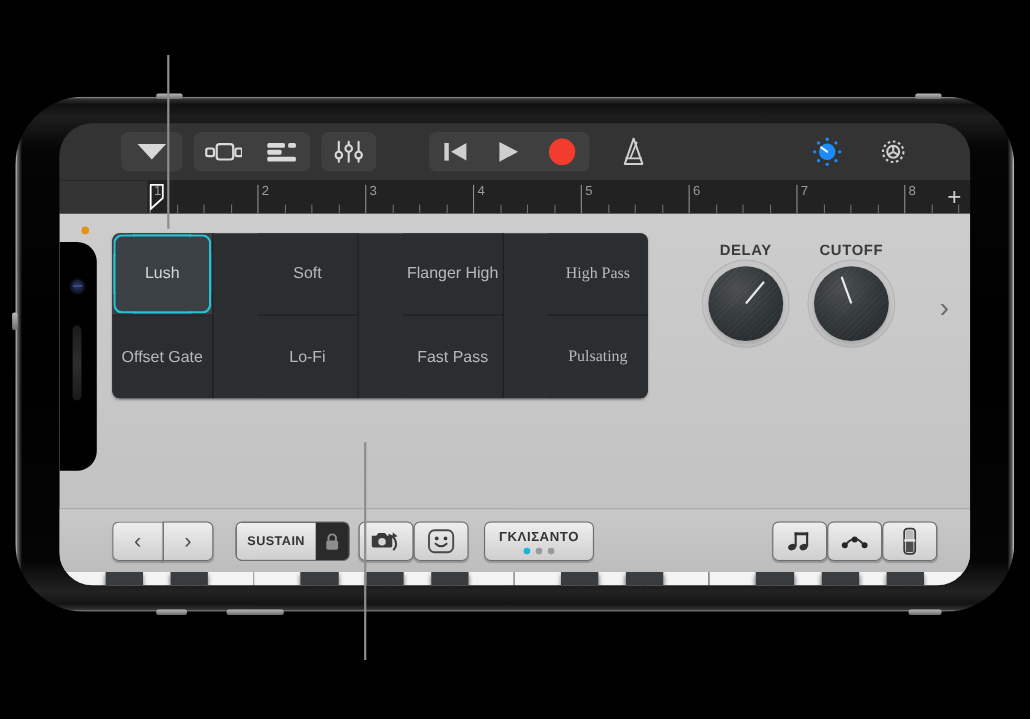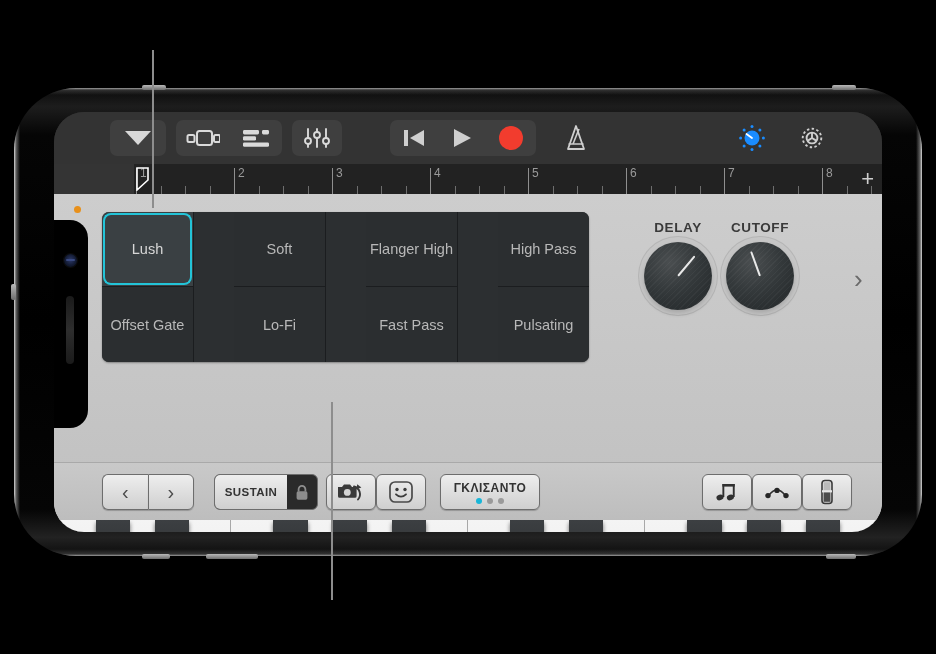--- a/index.html
+++ b/index.html
@@ -74,21 +74,21 @@
     background:linear-gradient(180deg,#cdcdcd 0%,#c7c7c7 45%,#c0c0c0 100%);z-index:10;}
   #orange-dot{position:absolute;left:20px;top:12px;width:7px;height:7px;border-radius:50%;background:#e8901a;}
 
   
   #preset-panel{position:absolute;left:48px;top:18px;width:487px;height:150px;background:#2c2f31;
     border-radius:7px;overflow:hidden;box-shadow:0 1px 2px rgba(0,0,0,.35);}
   .preset-row{display:flex;height:75px;gap:40px;}
   .preset-cell{flex:1;display:flex;align-items:center;justify-content:center;position:relative;
     color:#b8b8b8;font-size:14.5px;cursor:pointer;background:#2b2e30;
     border-right:1px solid #1b1d1f;border-bottom:1px solid #1b1d1f;}
-  .preset-cell:last-child{border-right:none;}
+  .preset-cell:last-child{border-right:none;font-family:Liberation Serif, serif;}
   .preset-row:last-child .preset-cell{border-bottom:none;}
   .preset-cell.selected{background:#3a4043;color:#d7d7d7;}
   .sel-frame{position:absolute;left:1px;top:1px;right:1px;bottom:1px;border-radius:8px;pointer-events:none;}
   .sel-frame i{position:absolute;width:18px;height:18px;border:2px solid #23c4d8;}
   .sel-frame i.tl{left:0;top:0;border-right:none;border-bottom:none;border-top-left-radius:8px;}
   .sel-frame i.tr{right:0;top:0;border-left:none;border-bottom:none;border-top-right-radius:8px;}
   .sel-frame i.bl{left:0;bottom:0;border-right:none;border-top:none;border-bottom-left-radius:8px;}
   .sel-frame i.br{right:0;bottom:0;border-left:none;border-top:none;border-bottom-right-radius:8px;}
   .sel-edge{position:absolute;left:18px;right:18px;height:2px;background:#23c4d8;}
   .sel-edge.t{top:0;} .sel-edge.b{bottom:0;}
@@ -99,21 +99,21 @@
   .knob-wrap{position:absolute;text-align:center;}
   .knob-label{font-size:13.5px;font-weight:bold;color:#3a3a3a;letter-spacing:.6px;margin-bottom:7px;}
   .knob{position:relative;width:68px;height:68px;border-radius:50%;margin:0 auto;
     background:radial-gradient(circle at 38% 30%,#4a4e50 0%,#34393b 45%,#222628 100%);
     box-shadow:0 0 0 5px rgba(255,255,255,.24),0 0 0 6px rgba(140,140,140,.35),0 3px 5px rgba(0,0,0,.3);}
   .knob:before{content:"";position:absolute;left:0;top:0;right:0;bottom:0;border-radius:50%;
     background:repeating-linear-gradient(135deg,rgba(255,255,255,.035) 0 1px,rgba(0,0,0,0) 1px 4px);}
   .knob-ptr{position:absolute;left:50%;top:50%;width:2px;height:26px;background:#e9e9e9;
     transform-origin:50% 0%;border-radius:1px;}
   #knob-delay{left:578px;top:26px;width:92px;}
-  #knob-cutoff{left:660px;top:26px;width:92px;}
+  #knob-cutoff{left:674px;top:26px;width:92px;}
   #page-next{position:absolute;left:800px;top:70px;font-size:26px;color:#6a6a6a;cursor:pointer;}
 
   
   #ctrlstrip{position:absolute;left:0;top:268px;width:828px;height:58px;
     background:linear-gradient(180deg,#c9c9c9,#bdbdbd);border-top:1px solid #a9a9a9;}
   .ctl{position:absolute;top:11px;height:36px;border-radius:6px;display:flex;align-items:center;
     justify-content:center;cursor:pointer;box-sizing:border-box;
     background:linear-gradient(180deg,#eeeeee,#cfcfcf);border:1px solid #6d6d6d;
     box-shadow:0 1px 1px rgba(0,0,0,.22);color:#333;font-size:12.5px;font-weight:bold;letter-spacing:.5px;}
   #ctl-prev{left:48px;width:46px;border-top-right-radius:0;border-bottom-right-radius:0;border-right:none;}

